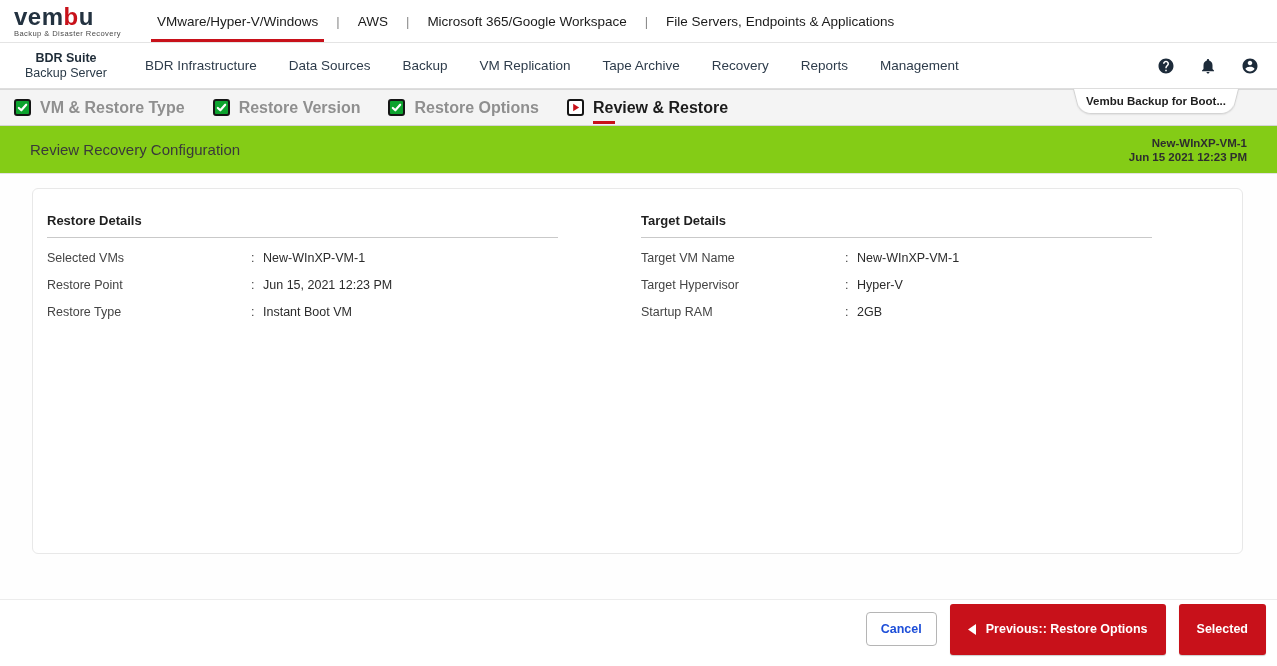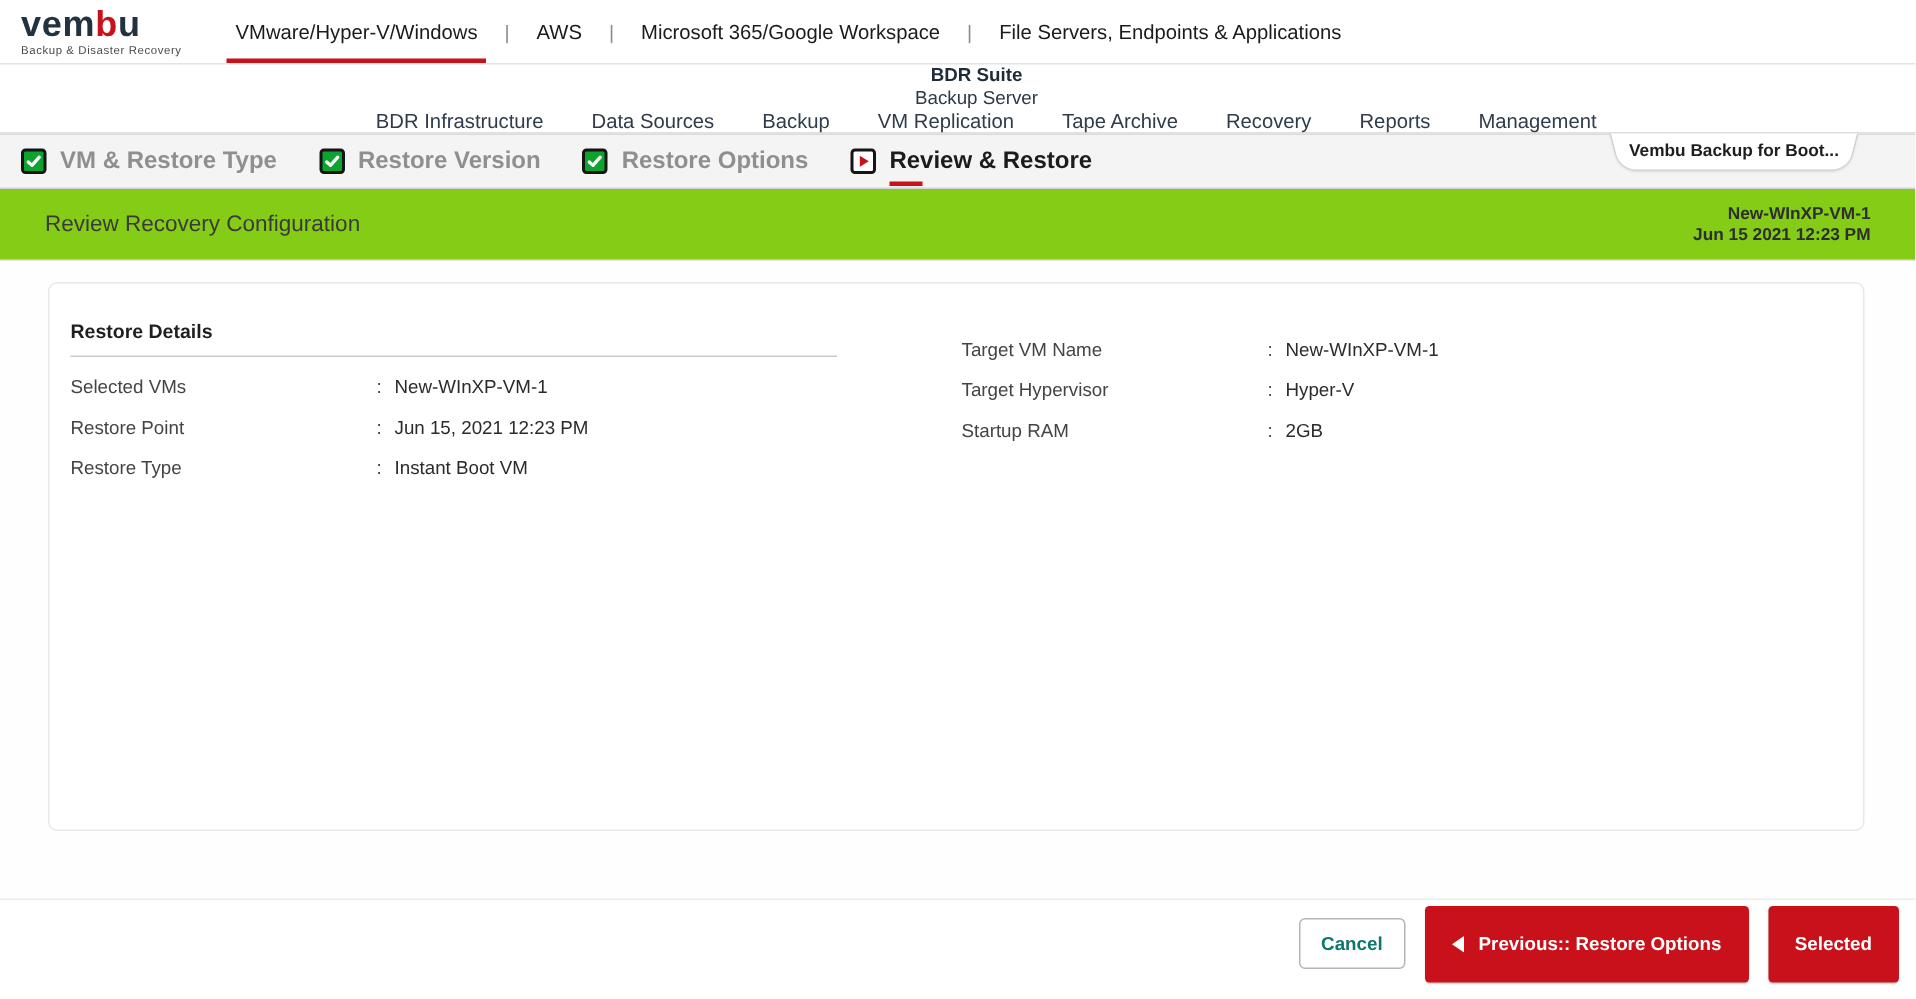--- a/index.html
+++ b/index.html
@@ -15,21 +15,21 @@
   .logo-word { font-size:24px; font-weight:700; color:#233240; line-height:24px; letter-spacing:0.5px; }
   .logo-word .accent { color:#c8111a; }
   .logo-tag { font-size:7.6px; color:#4a4a4a; letter-spacing:0.4px; margin-top:0; }
   .tnav { display:flex; align-items:stretch; margin-left:32px; }
   .tnav-item { position:relative; display:flex; align-items:center; padding:0 4px; font-size:13.5px; color:#1b1b1b; cursor:pointer; }
   .tnav-item.active { font-weight:400; }
   .tnav-item.active::after { content:''; position:absolute; left:-2px; right:-2px; bottom:0; height:3px; background:#c8111a; }
   .tnav-sep { display:flex; align-items:center; color:#8a8a8a; font-size:13px; margin:0 14px; }
 
   
-  .mainbar { height:46px; border-bottom:1px solid #dedede; display:flex; align-items:center;flex-direction:column; }
+  .mainbar { height:46px; border-bottom:1px solid #dedede; display:flex; align-items:center; }
   .product-block { margin-left:25px; text-align:center; line-height:15px; cursor:pointer; }
   .product-line1 { font-size:12.5px; font-weight:700; color:#1f2c38; }
   .product-line2 { font-size:12.5px; color:#2a3a48; }
   .mnav { display:flex; align-items:center; margin-left:38px; gap:32px; }
   .mnav-item { font-size:13.5px; color:#2e3c4b; cursor:pointer; white-space:nowrap; }
   .header-icons { margin-left:auto; margin-right:18px; display:flex; align-items:center; gap:24px; }
   .hicon { width:18px; height:18px; cursor:pointer; display:flex; align-items:center; justify-content:center; }
   .hicon svg { width:18px; height:18px; fill:#1d2b3a; }
 
   
@@ -59,21 +59,21 @@
   .dtitle { font-size:13px; font-weight:700; color:#1f1f1f; padding-bottom:9px; border-bottom:1px solid #c9c9c9; }
   .drow { display:flex; margin-top:13px; line-height:14px; font-size:12.5px; }
   .dlabel { width:204px; color:#444; flex:0 0 auto; }
   .dcolon { width:12px; color:#444; flex:0 0 auto; }
   .dcolon::before { content:':'; }
   .dvalue { color:#2b2b2b; }
 
   
   .footerbar { height:58px; display:flex; justify-content:flex-end; align-items:center; padding-right:11px; gap:13px; background:#fff; }
   .btn { font-family:inherit; font-size:12.5px; font-weight:700; cursor:pointer; display:flex; align-items:center; justify-content:center; }
-  .btn-cancel { height:34px; min-width:65px; padding:0 14px; background:#fff; color:#0f766e; border:1px solid #b5b5b5; border-radius:4px; }
+  .btn-cancel { height:34px; min-width:65px; padding:0 14px; background:#fff; color:#1d4ed8; border:1px solid #b5b5b5; border-radius:4px; }
   .btn-red { height:51px; padding:0 18px; background:#c8111a; color:#fff; border:none; border-radius:3px; box-shadow:0 1px 1px rgba(0,0,0,0.2); }
   .btn-red .arrow { display:inline-flex; margin-right:10px; }
   .btn-red .arrow svg { width:8px; height:11px; fill:#ffffff; }
 </style>
 </head>
 <body>
 
 <header class="topbar">
   <div class="logo-block">
     <div class="logo-word"><span>vem</span><span class="accent">b</span><span>u</span></div>
@@ -188,20 +188,21 @@
         <span class="dvalue">Jun 15, 2021 12:23 PM</span>
       </div>
       <div class="drow">
         <span class="dlabel">Restore Type</span>
         <span class="dcolon"></span>
         <span class="dvalue">Instant Boot VM</span>
       </div>
     </div>
 
     <div class="dcol">
+      <div class="dtitle">Target Details</div>
       <div class="drow">
         <span class="dlabel">Target VM Name</span>
         <span class="dcolon"></span>
         <span class="dvalue">New-WInXP-VM-1</span>
       </div>
       <div class="drow">
         <span class="dlabel">Target Hypervisor</span>
         <span class="dcolon"></span>
         <span class="dvalue">Hyper-V</span>
       </div>

